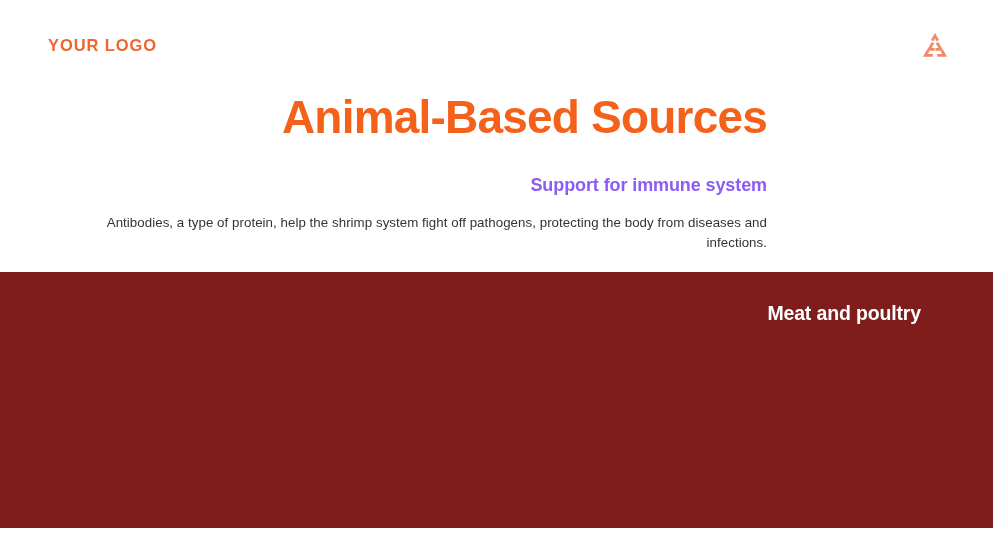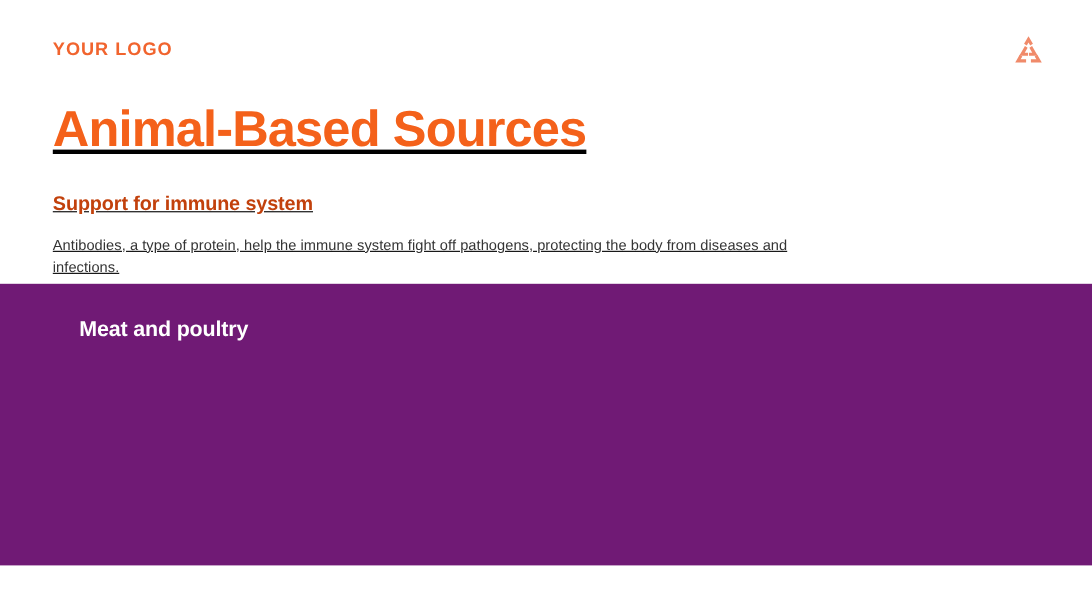--- a/index.html
+++ b/index.html
@@ -12,20 +12,21 @@
     height: 558px;
     background: #ffffff;
     font-family: "Liberation Sans", sans-serif;
     overflow: hidden;
   }
   .slide {
     position: relative;
     width: 993px;
     height: 558px;
     background: #ffffff;
+    text-align: right;
   }
 
   
   .header {
     position: absolute;
     top: 0;
     left: 0;
     width: 993px;
     height: 90px;
     display: flex;
@@ -49,56 +50,55 @@
   }
 
   
   .top-section {
     position: absolute;
     left: 0;
     top: 90px;
     width: 815px;
     box-sizing: border-box;
     padding: 0 48px;
-    text-decoration: underline;
   }
   .page-title {
     margin: 0;
     color: #F4611A;
     font-size: 46px;
     font-weight: 800;
     letter-spacing: -0.8px;
     line-height: 1.18;
     white-space: nowrap;
   }
   .section-subtitle {
     margin: 31px 0 0 0;
-    color: #c2410c;
+    color: #8b5cf6;
     font-size: 18px;
     font-weight: 700;
     letter-spacing: -0.1px;
     line-height: 1.2;
   }
   .section-body {
     margin: 16px 0 0 0;
     color: #343434;
     font-size: 13.3px;
     font-weight: 400;
     line-height: 1.5;
     letter-spacing: 0.05px;
   }
 
   
   .orange-band {
     position: absolute;
     left: 0;
-    top: 258px;
+    top: 272px;
     width: 993px;
     height: 256px;
-    background: #701a75;
+    background: #7f1d1d;
     box-sizing: border-box;
     padding: 30px 72px 0 72px;
   }
   .card {
     margin: 0 0 0 0;
   }
   .card + .card {
     margin-top: 39px;
   }
   .card-title {
@@ -136,21 +136,21 @@
           <path d="M13.6 43.0 L19.2 46.3 L15.6 52.5 L27.0 52.5 L27.0 59.0 L4.4 59.0 Z"></path>
           <path d="M50.4 43.0 L59.6 59.0 L37.0 59.0 L37.0 52.5 L48.4 52.5 L44.8 46.3 Z"></path>
         </g>
       </svg>
     </span>
   </div>
 
   <div class="top-section">
     <h1 class="page-title">Animal-Based Sources</h1>
     <h2 class="section-subtitle">Support for immune system</h2>
-    <p class="section-body">Antibodies, a type of protein, help the immune system fight off pathogens, protecting the body from diseases and infections.</p>
+    <p class="section-body">Antibodies, a type of protein, help the shrimp system fight off pathogens, protecting the body from diseases and infections.</p>
   </div>
 
   <div class="orange-band">
 
     <div class="card">
       <h3 class="card-title">Meat and poultry</h3>
     </div>
 
 
   </div>

